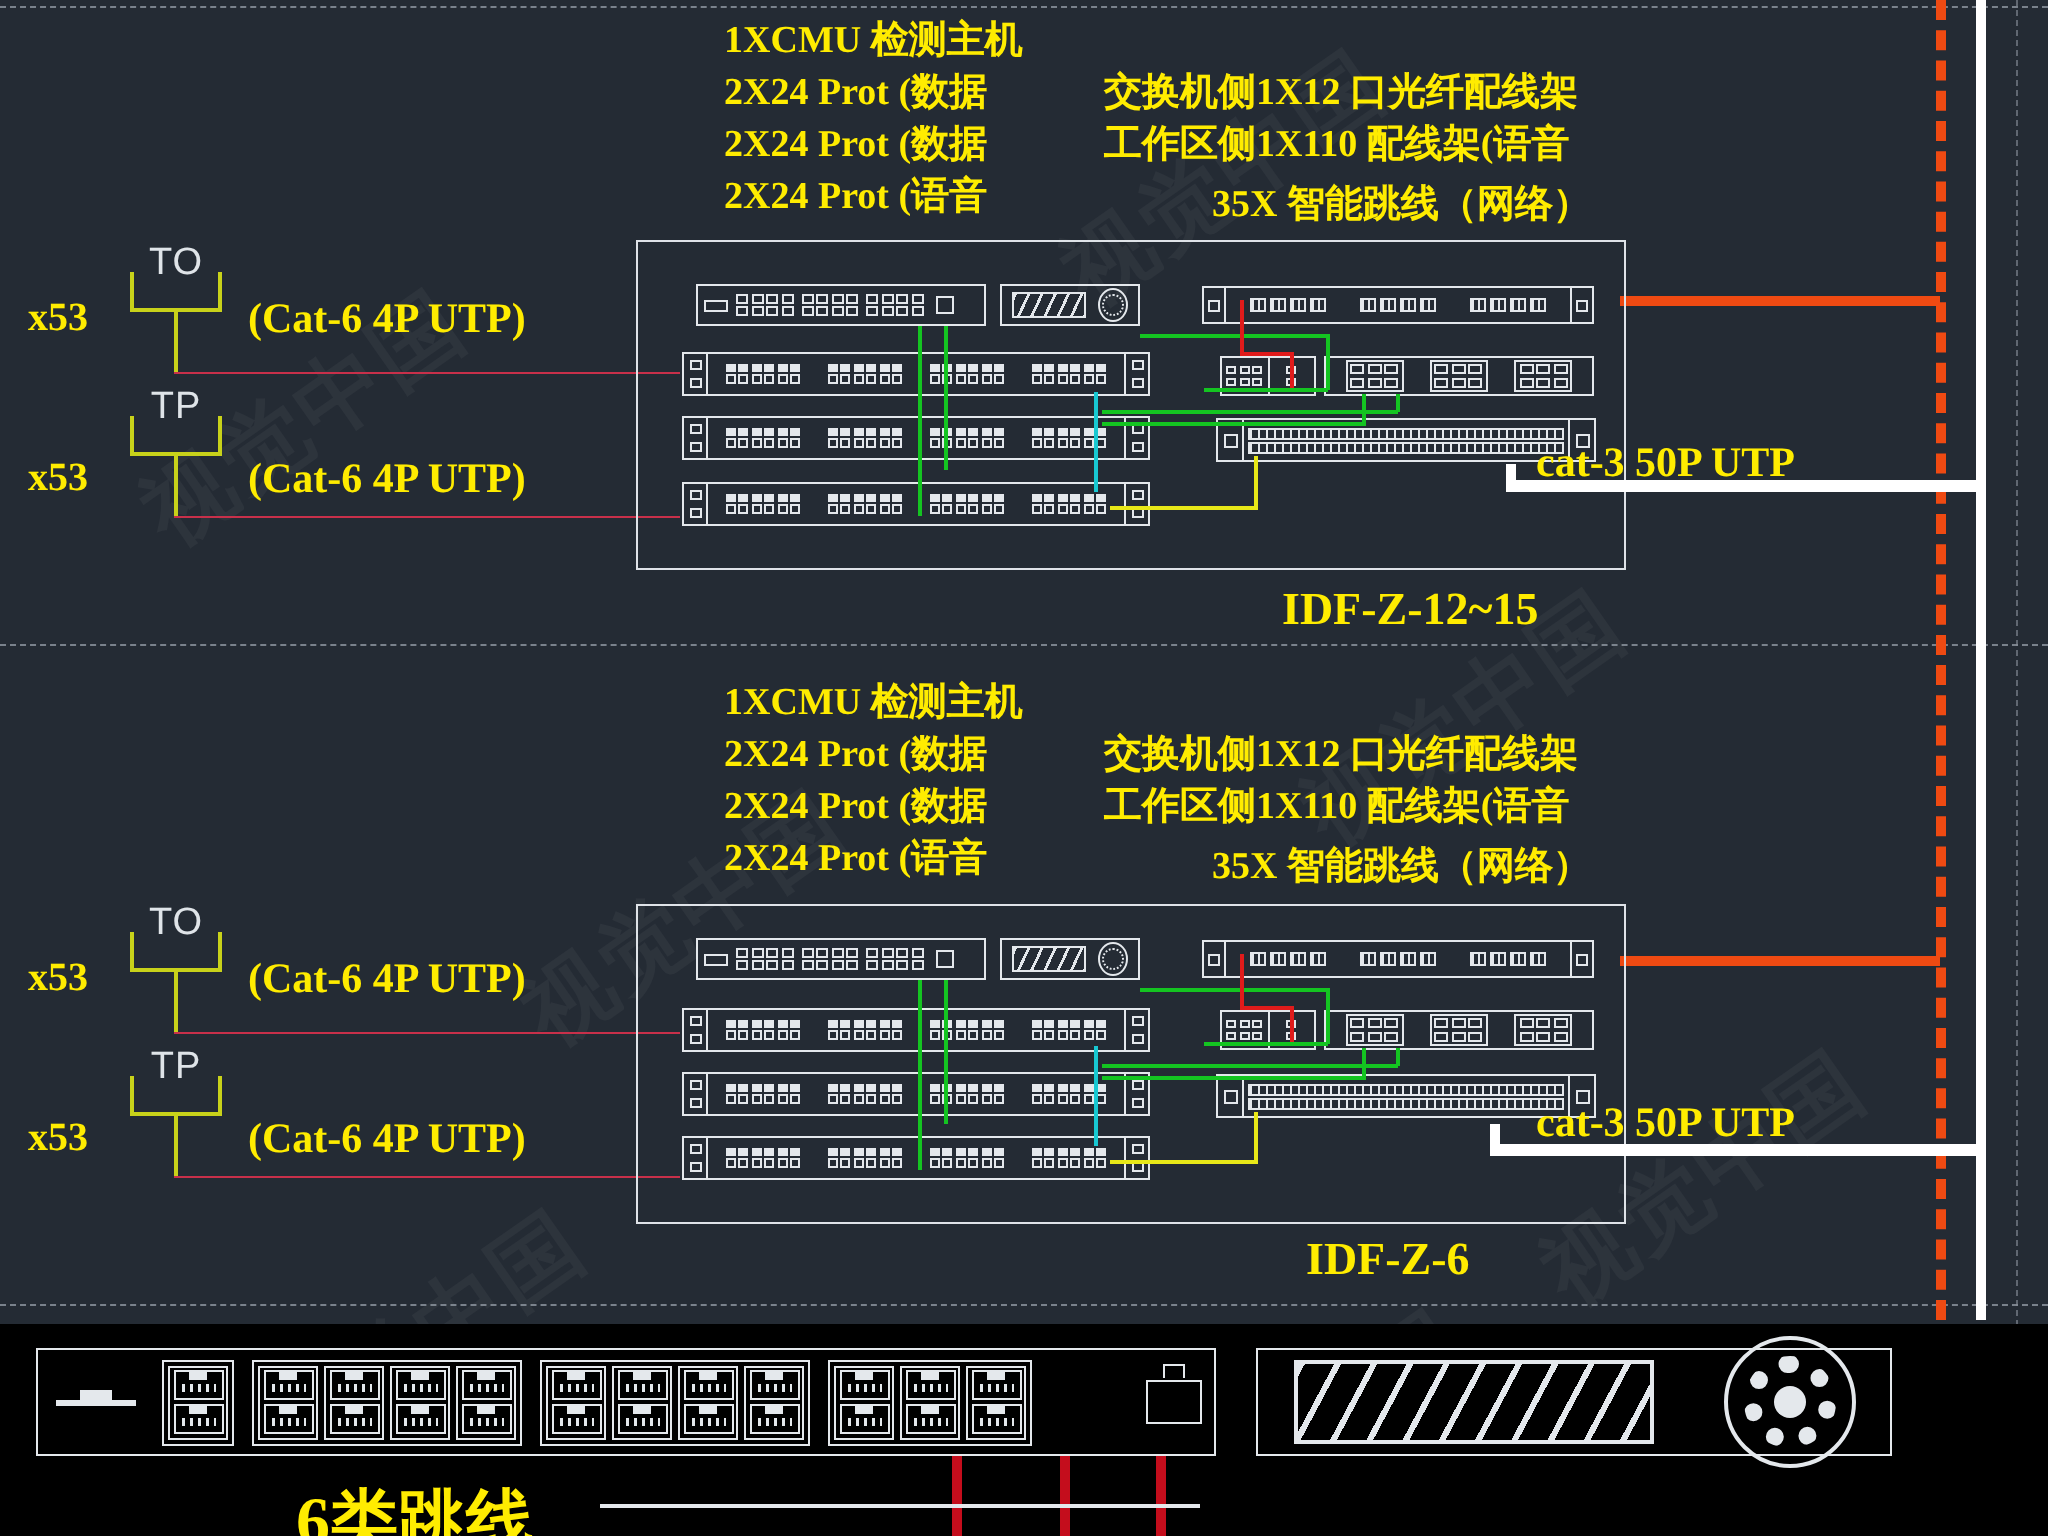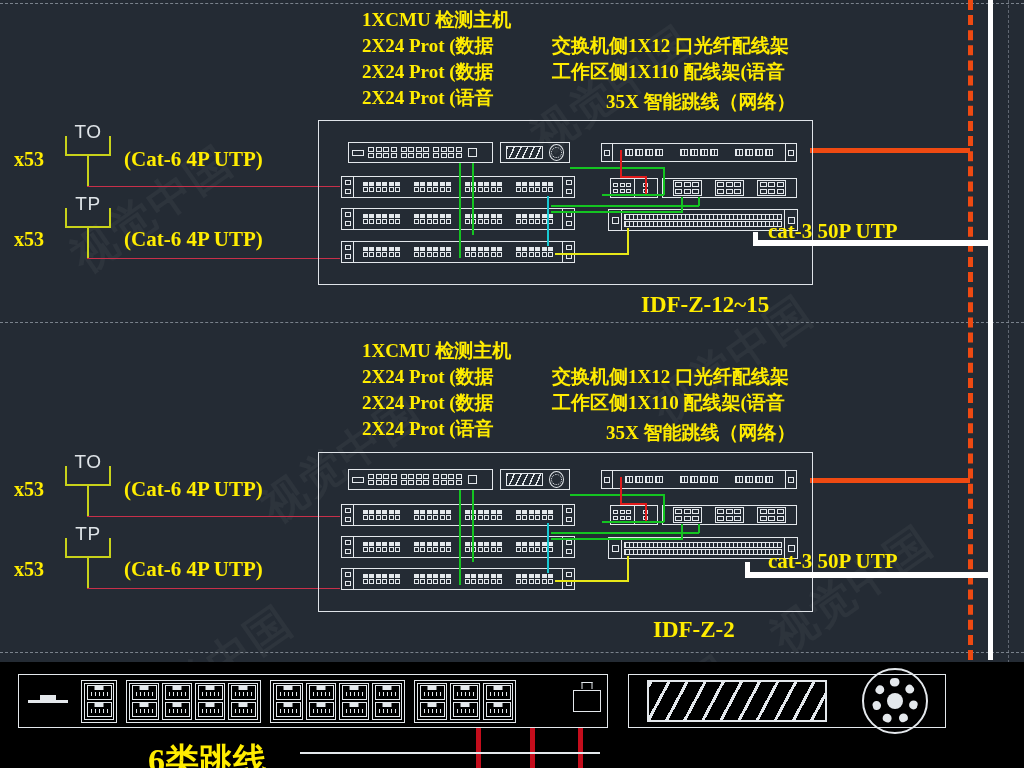--- a/index.html
+++ b/index.html
@@ -1078,21 +1078,21 @@
     <div class="vline" style="left:620px;top:477px;height:28px;width:2px;background:#e01b1b;"></div>
     <div class="hline" style="left:620px;top:503px;width:26px;height:2px;background:#e01b1b;"></div>
     <div class="vline" style="left:645px;top:503px;height:18px;width:2px;background:#e01b1b;"></div>
     <div class="hline" style="left:555px;top:580px;width:73px;height:2px;background:#e8e818;"></div>
     <div class="vline" style="left:627px;top:556px;height:26px;width:2px;background:#e8e818;"></div>
 
     <div class="ytext" style="left:768px;top:549px;font-size:21px;">cat-3 50P UTP</div>
     <div class="trunk" style="left:745px;top:562px;width:5px;height:16px;"></div>
     <div class="trunk" style="left:745px;top:572px;width:243px;height:6px;"></div>
 
-    <div class="ytext" style="left:653px;top:617px;font-size:23px;">IDF-Z-2</div>
+    <div class="ytext" style="left:653px;top:617px;font-size:23px;">IDF-Z-6</div>
   </div>
 
   <div class="blackband" style="top:662px;width:1024px;height:106px;"></div>
 
   <div class="detpanel" style="left:18px;top:674px;width:590px;height:54px;">
     <div class="lead">
         <div class="leadsym"></div>
       </div>
     <div class="jacks">
       <div class="jgrp">

